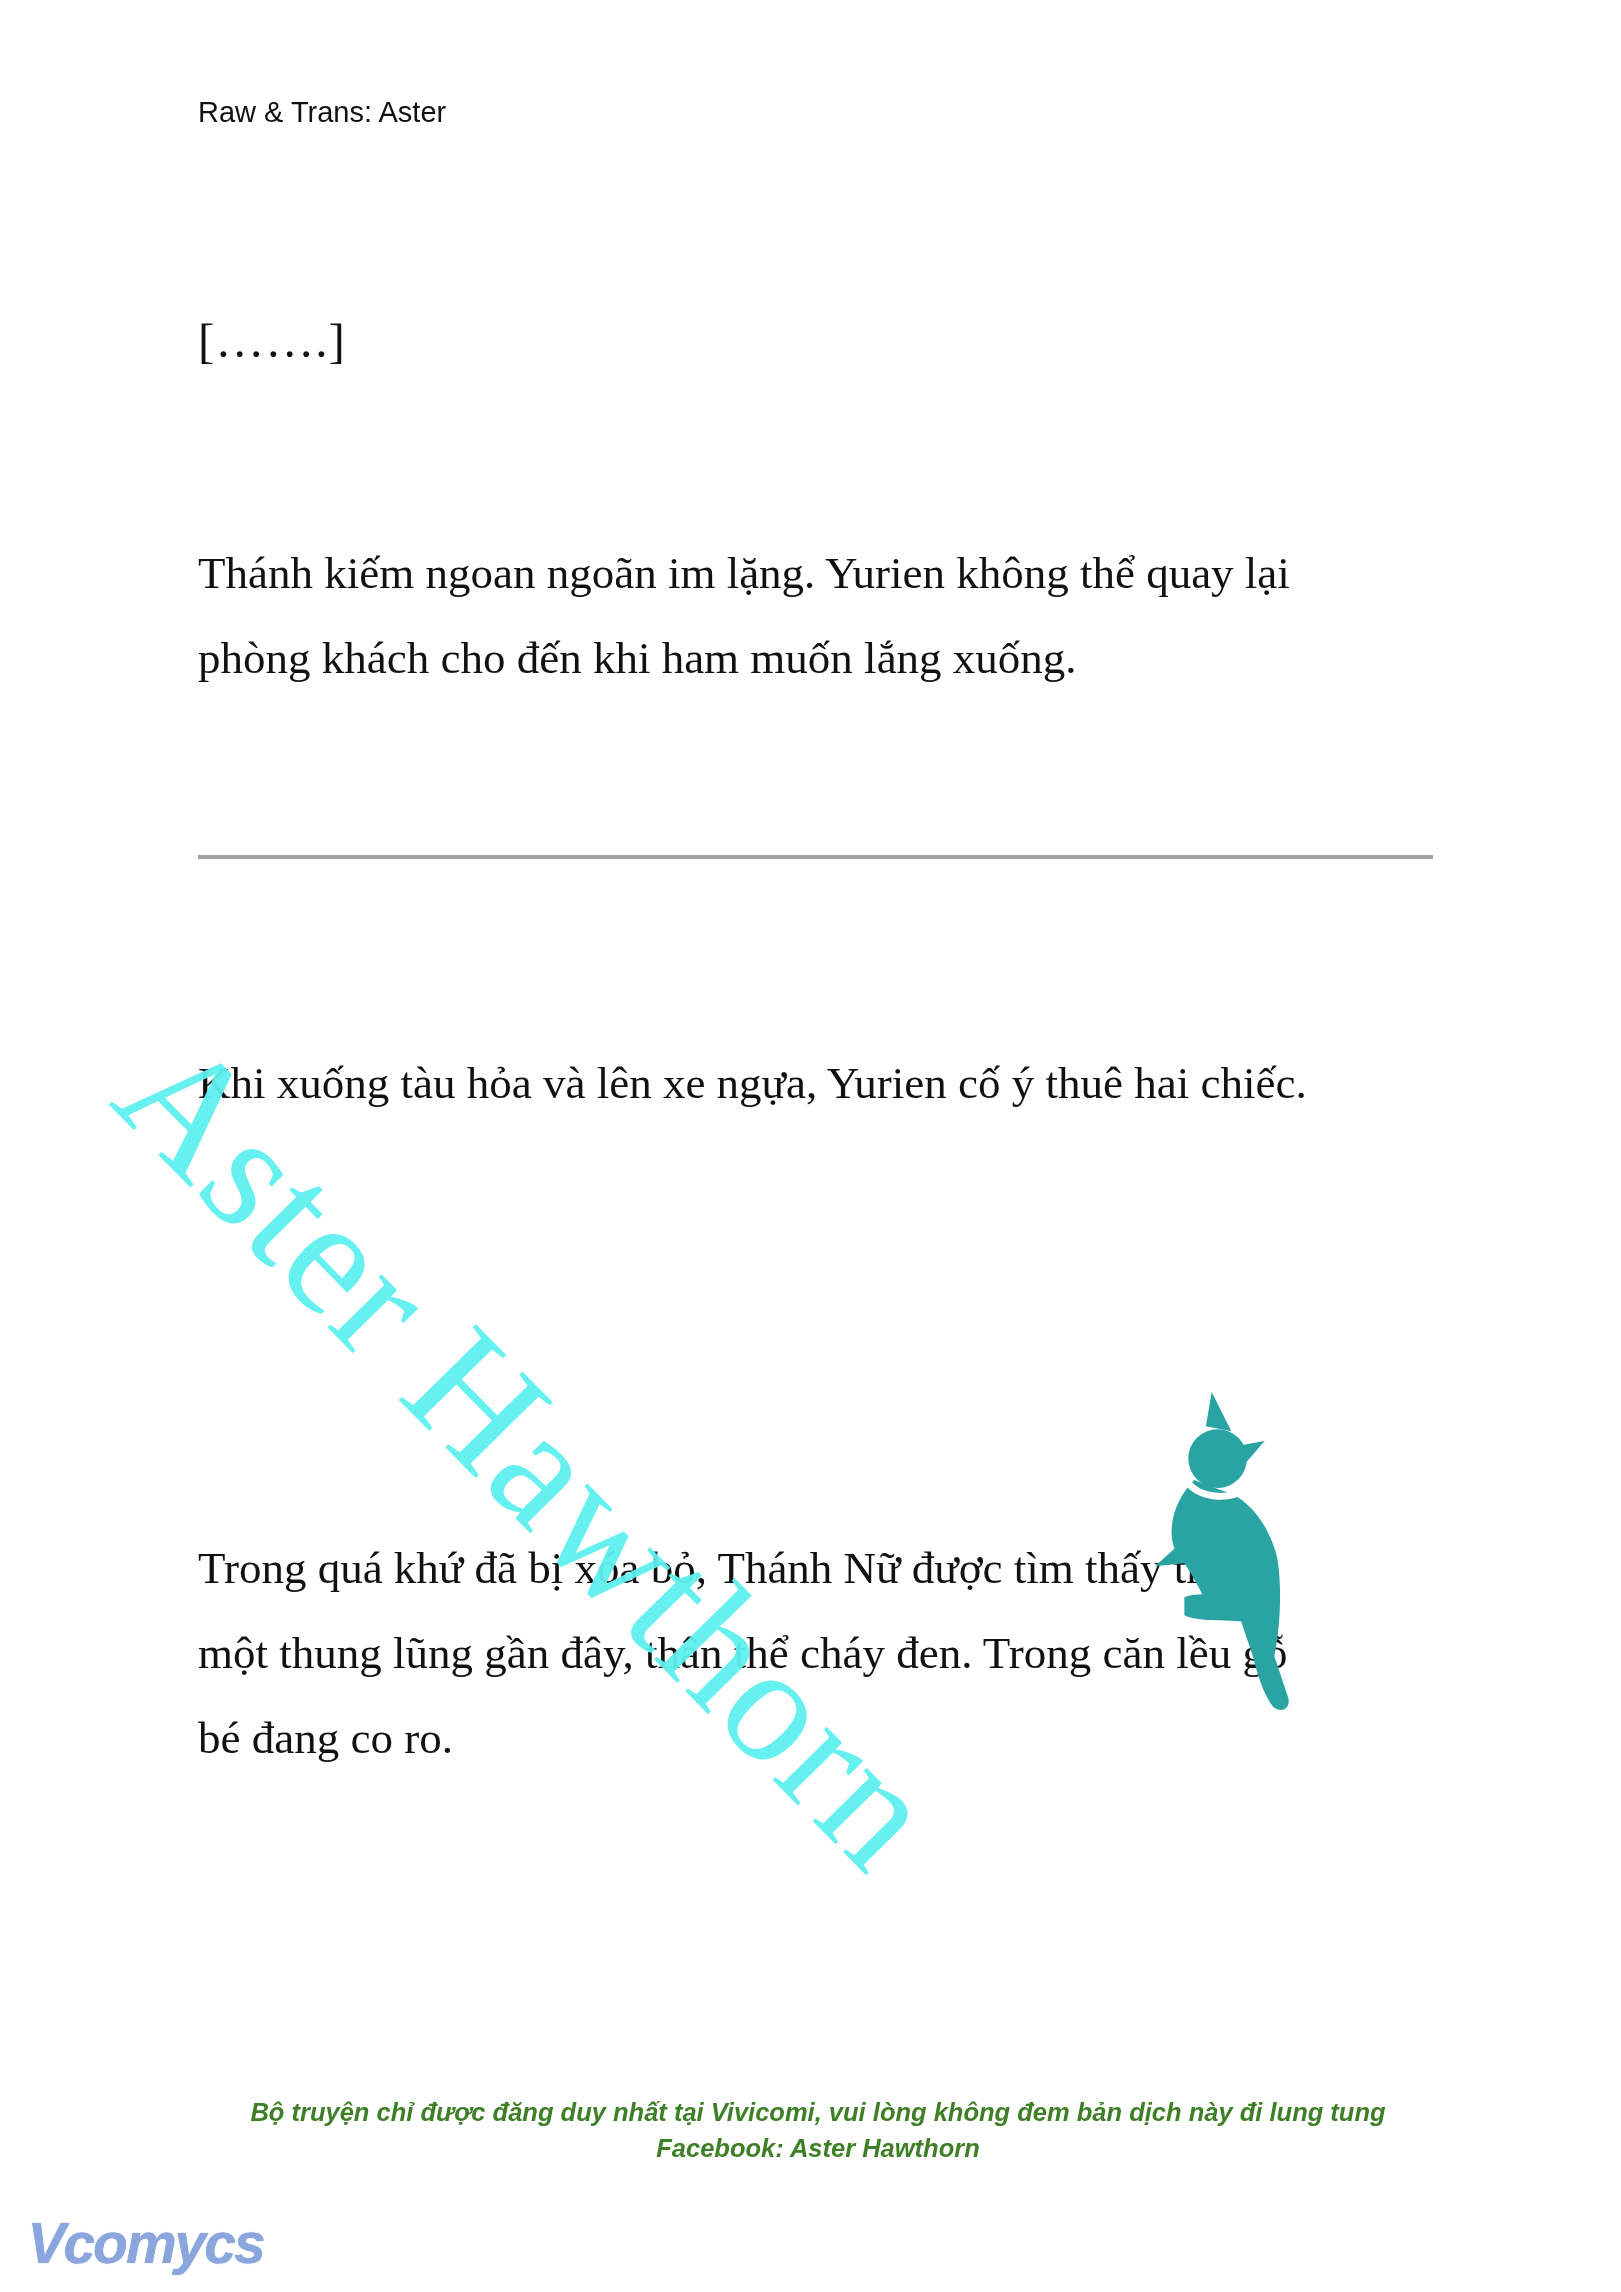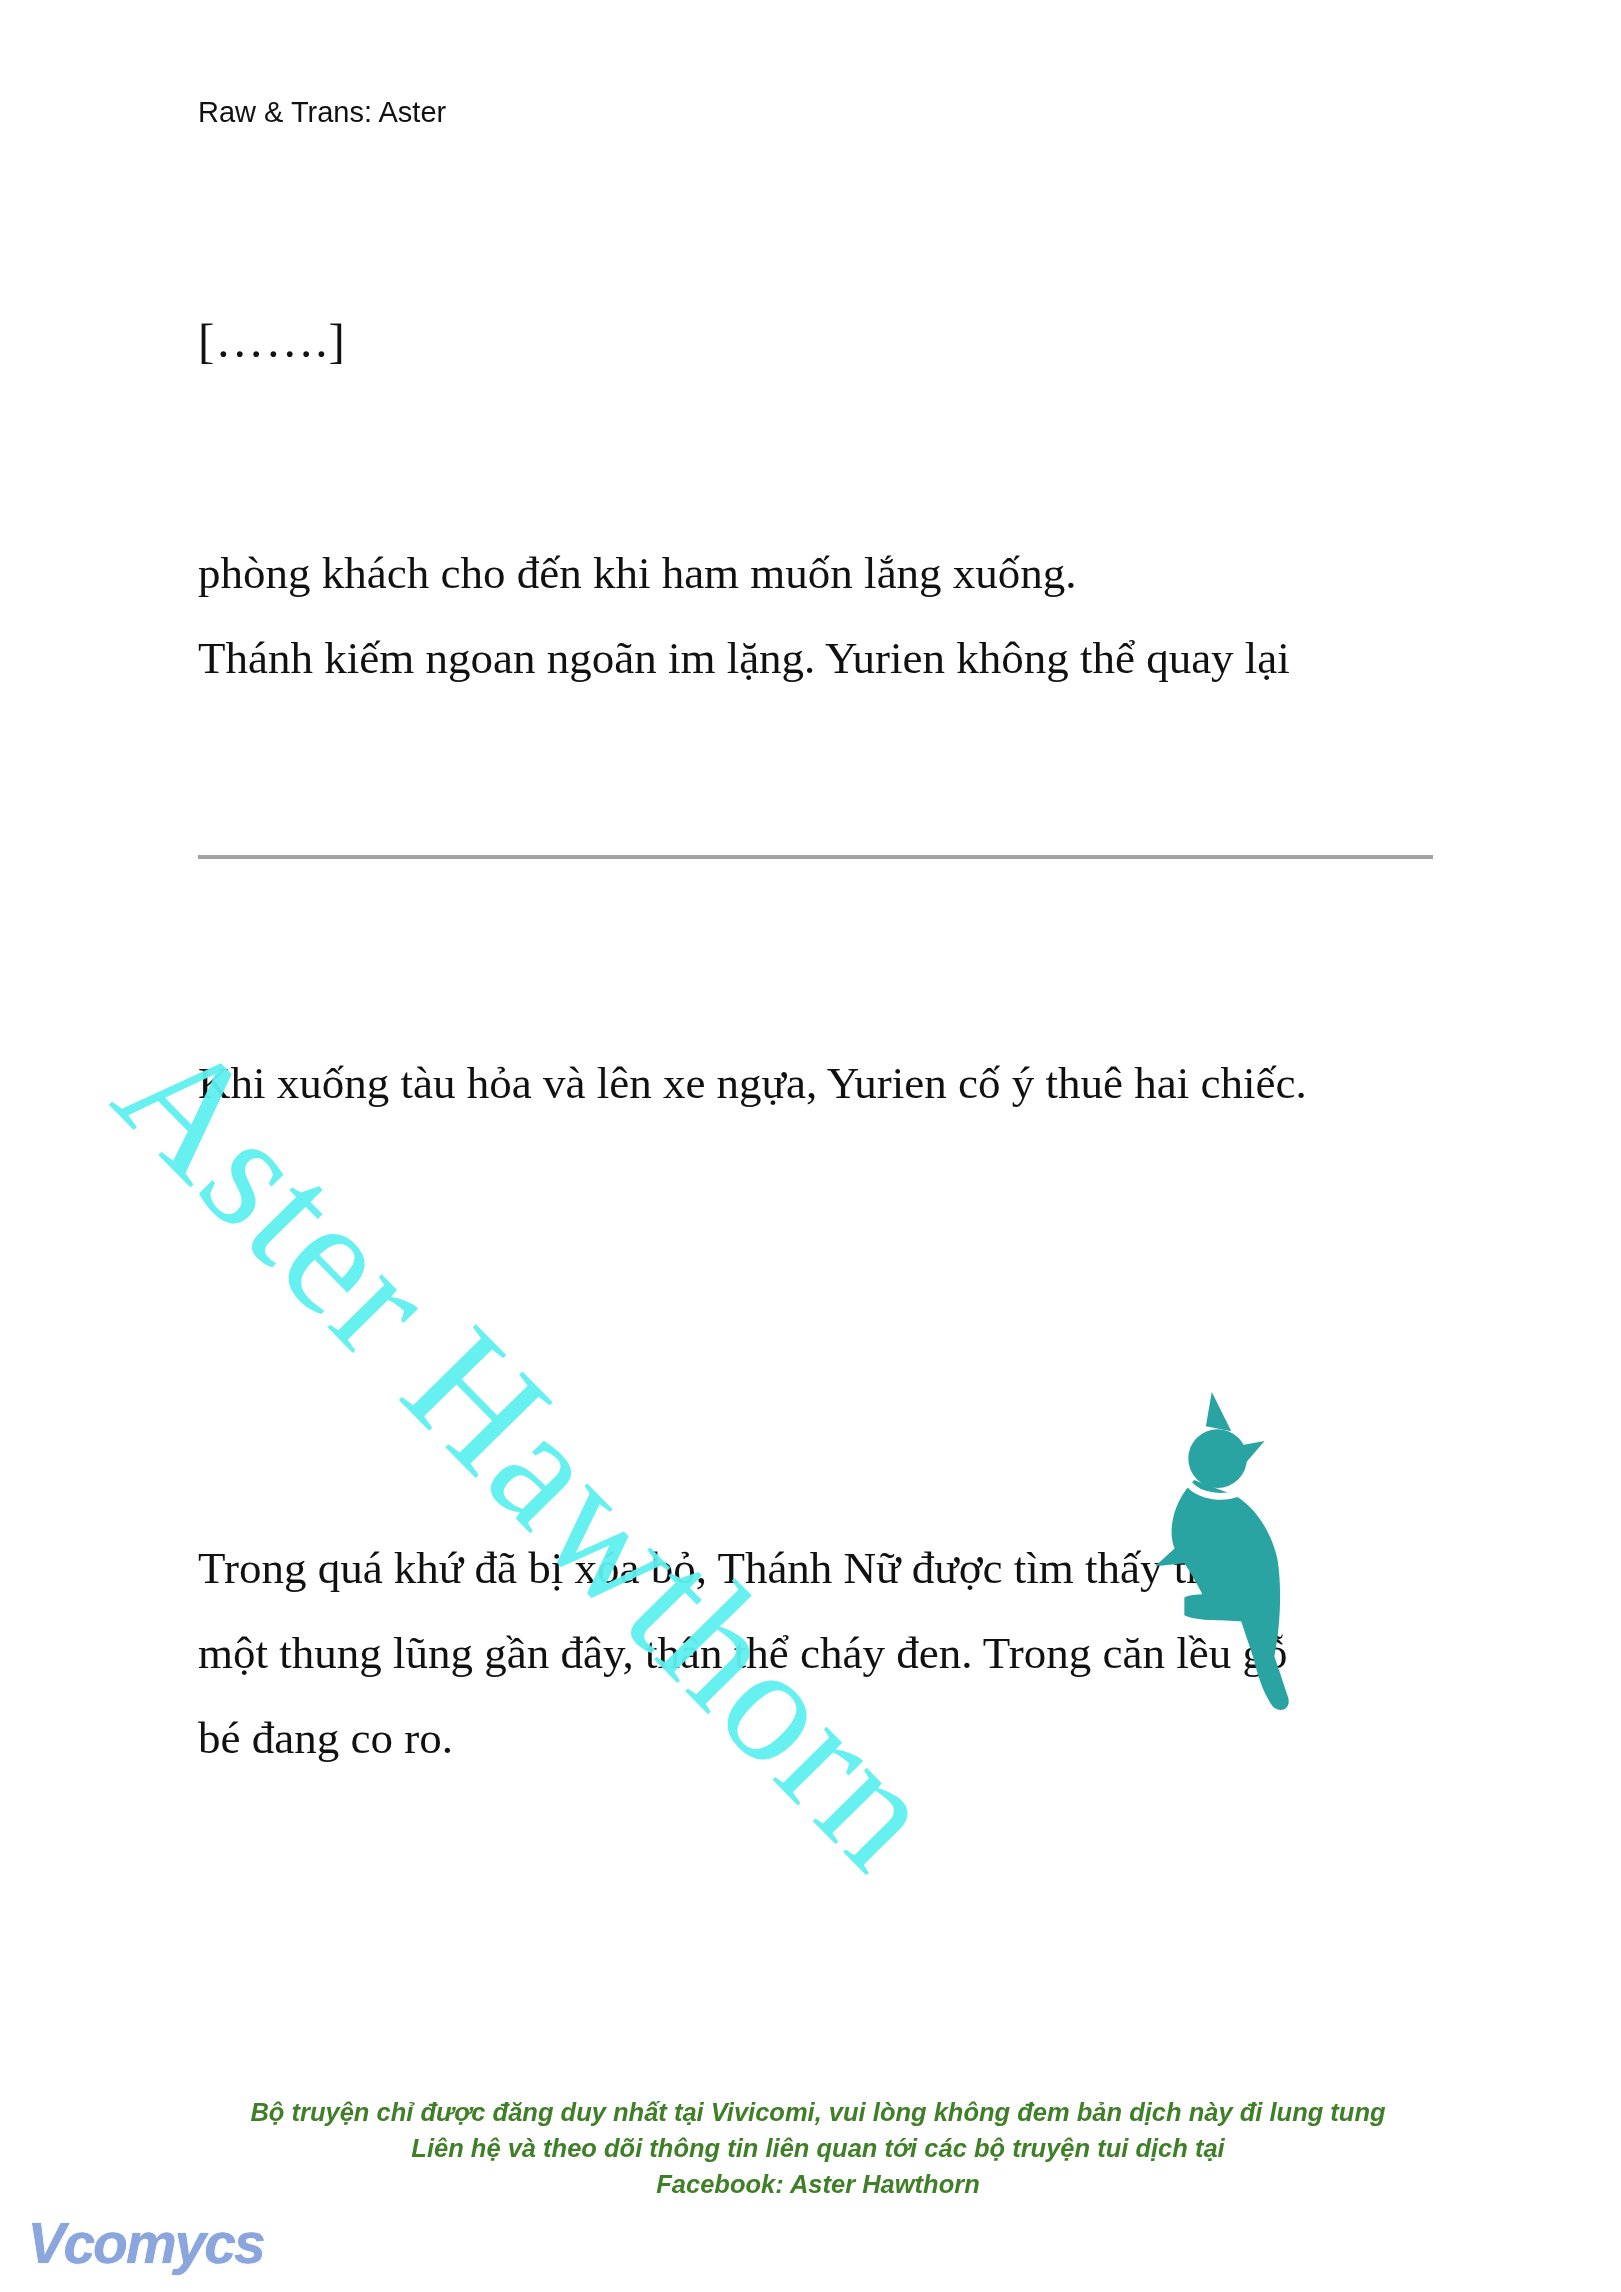--- a/index.html
+++ b/index.html
@@ -41,22 +41,22 @@
 </head>
 <body>
 
 <div class="page">
 
   <div class="header">Raw &amp; Trans: Aster</div>
 
   <div class="ellipsis serif">[…….]</div>
 
   <div class="para serif" id="p1">
+    <span class="line">Thánh kiếm ngoan ngoãn im lặng. Yurien không thể quay lại</span>
     <span class="line">phòng khách cho đến khi ham muốn lắng xuống.</span>
-    <span class="line">Thánh kiếm ngoan ngoãn im lặng. Yurien không thể quay lại</span>
   </div>
 
   <div class="divider"></div>
 
   <div class="para serif" id="p2">
     <span class="line">Khi xuống tàu hỏa và lên xe ngựa, Yurien cố ý thuê hai chiếc.</span>
   </div>
 
   <div class="para serif" id="p3">
     <span class="line">Trong quá khứ đã bị xóa bỏ, Thánh Nữ được tìm thấy trong</span>
@@ -76,21 +76,20 @@
 
       <path d="M40 90 C20 110 12 140 20 160 L0 178 L30 175 C40 190 45 200 50 210 C35 215 30 225 45 230 L85 225 L100 270 C105 290 110 305 118 318 C125 330 140 325 136 312 L122 270 C128 240 130 200 125 170 C118 140 100 115 80 105 Z"></path>
 
       <path d="M30 210 C40 205 70 205 95 215 L95 235 C70 232 45 235 30 228 Z"></path>
     </g>
     <path d="M33 92 C45 108 75 112 93 98" stroke="#ffffff" stroke-width="7" fill="none" stroke-linecap="round"></path>
   </svg>
 
   <div class="footer">
     <span>Bộ truyện chỉ được đăng duy nhất tại Vivicomi, vui lòng không đem bản dịch này đi lung tung</span>
-    <span>Liên hệ và theo dõi thông tin liên quan tới các bộ truyện tui dịch tại</span>
     <span>Facebook: Aster Hawthorn</span>
   </div>
 
   <div class="logo">
     <span class="logo-text">Vcomycs</span>
   </div>
 
 </div>
 
 

